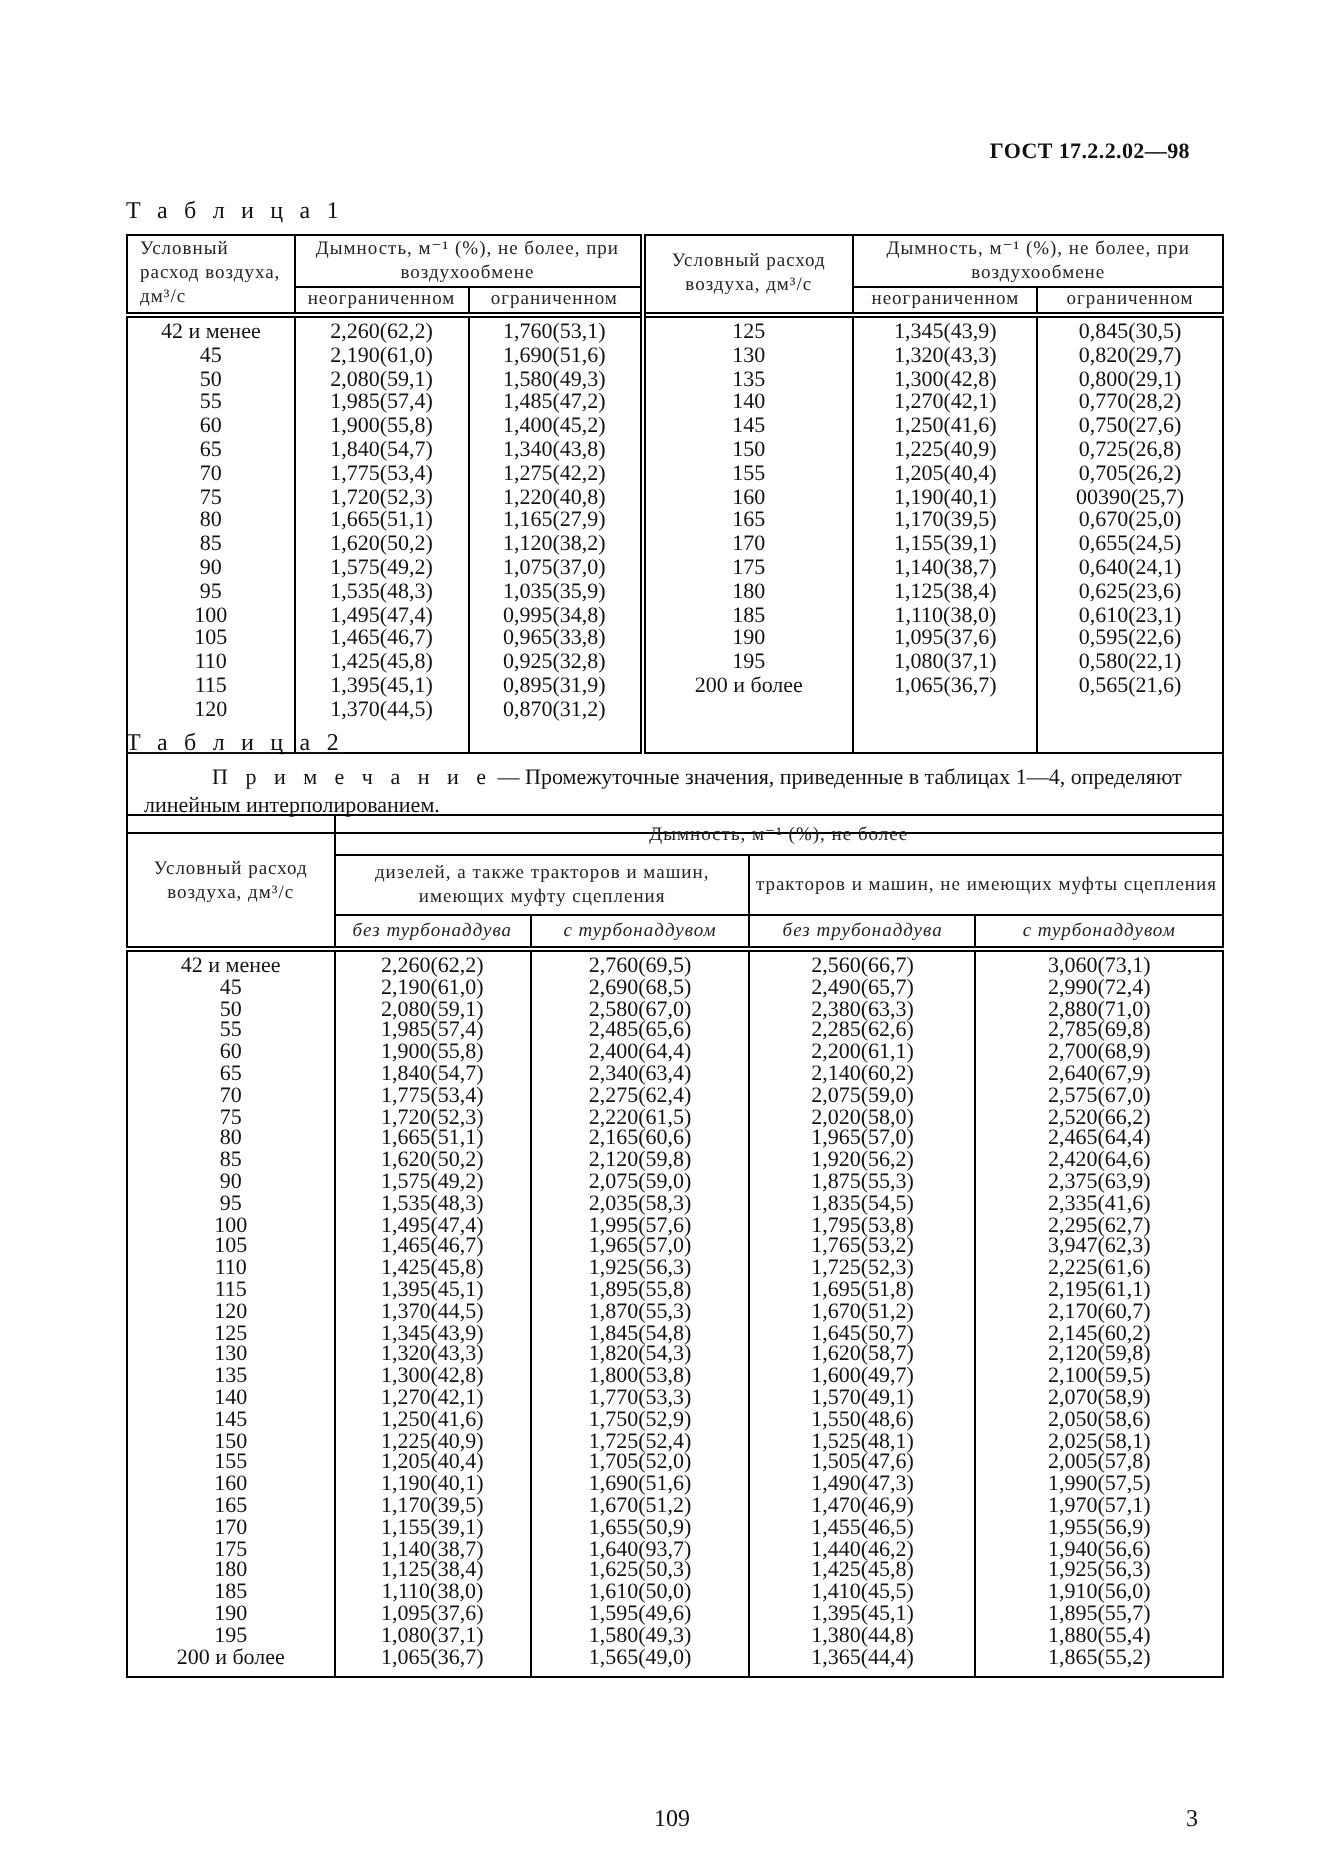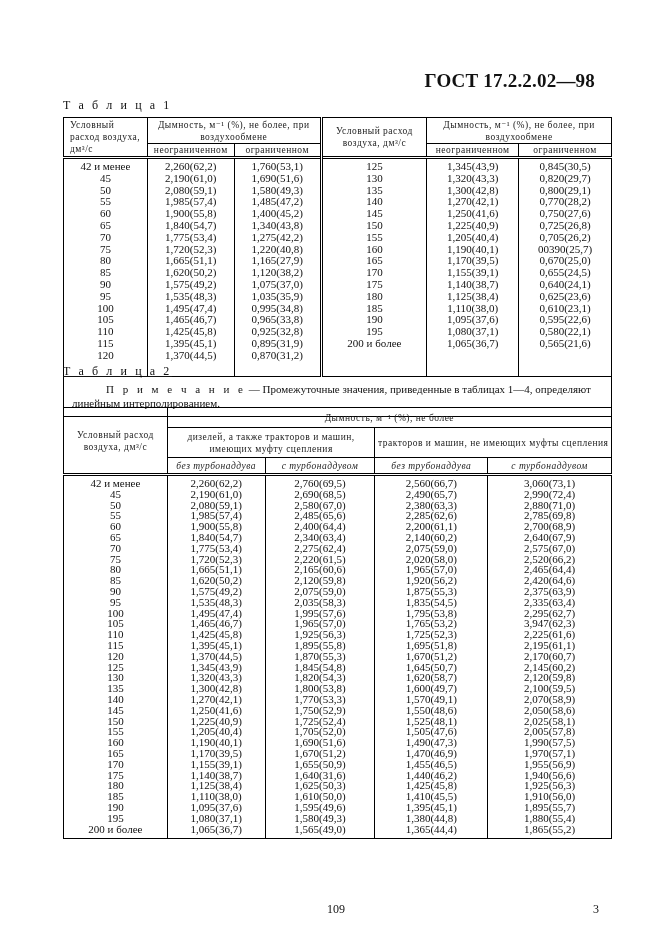--- a/index.html
+++ b/index.html
@@ -2,21 +2,21 @@
 <html><head>
 <meta charset="utf-8">
 <style>
   html, body { margin: 0; padding: 0; background: #ffffff; }
   body {
     width: 661px; height: 936px; position: relative; overflow: hidden;
     font-family: "Liberation Serif", "DejaVu Serif", serif; color: #111;
   }
   .doc-code {
     position: absolute; right: 66px; top: 70px;
-    font-size: 19px; font-weight: bold; letter-spacing: 0.2px;
+    font-size: 11px; font-weight: bold; letter-spacing: 0.2px;
   }
   .table-caption {
     position: absolute; left: 63px; font-size: 12px; letter-spacing: 2.6px;
   }
   table { border-collapse: collapse; position: absolute; }
   td, th { font-weight: normal; padding: 0; }
 
   
   #t1 { left: 63px; top: 117px; width: 549px; font-size: 11px; }
   #t1 .h { font-size: 9.5px; letter-spacing: 0.5px; line-height: 12px; color:#222; }
@@ -327,21 +327,21 @@
         <td>1,575(49,2)</td>
         <td>2,075(59,0)</td>
         <td>1,875(55,3)</td>
         <td>2,375(63,9)</td>
       </tr>
       <tr>
         <td>95</td>
         <td>1,535(48,3)</td>
         <td>2,035(58,3)</td>
         <td>1,835(54,5)</td>
-        <td>2,335(63,4)</td>
+        <td>2,335(41,6)</td>
       </tr>
       <tr>
         <td>100</td>
         <td>1,495(47,4)</td>
         <td>1,995(57,6)</td>
         <td>1,795(53,8)</td>
         <td>2,295(62,7)</td>
       </tr>
       <tr>
         <td>105</td>
@@ -437,21 +437,21 @@
       <tr>
         <td>170</td>
         <td>1,155(39,1)</td>
         <td>1,655(50,9)</td>
         <td>1,455(46,5)</td>
         <td>1,955(56,9)</td>
       </tr>
       <tr>
         <td>175</td>
         <td>1,140(38,7)</td>
-        <td>1,640(31,6)</td>
+        <td>1,640(93,7)</td>
         <td>1,440(46,2)</td>
         <td>1,940(56,6)</td>
       </tr>
       <tr>
         <td>180</td>
         <td>1,125(38,4)</td>
         <td>1,625(50,3)</td>
         <td>1,425(45,8)</td>
         <td>1,925(56,3)</td>
       </tr>

